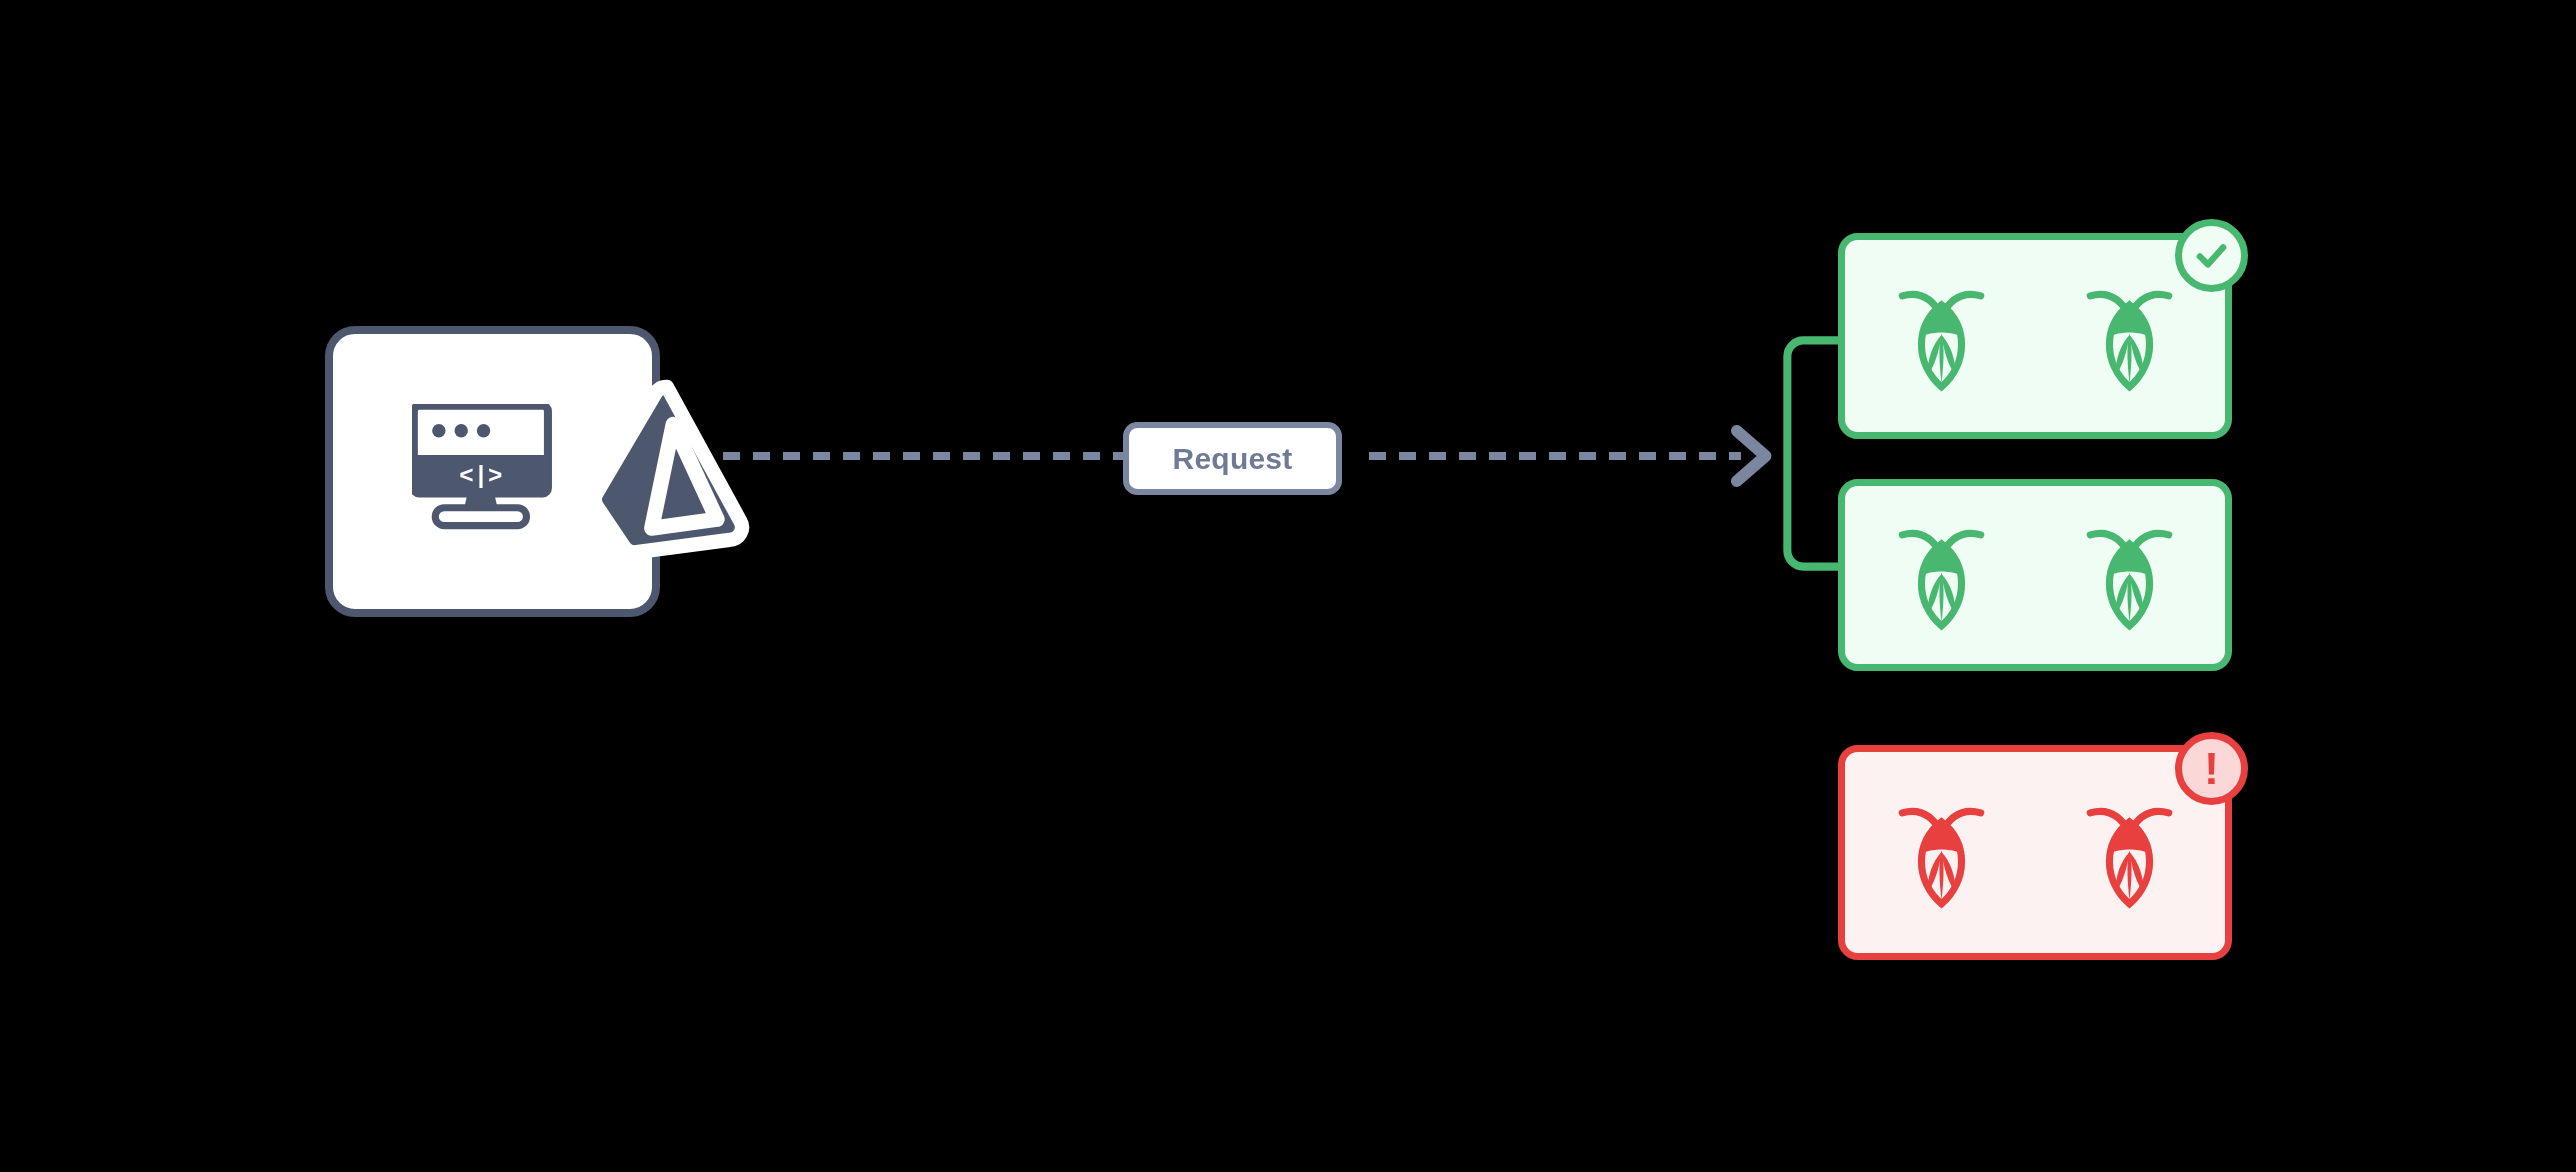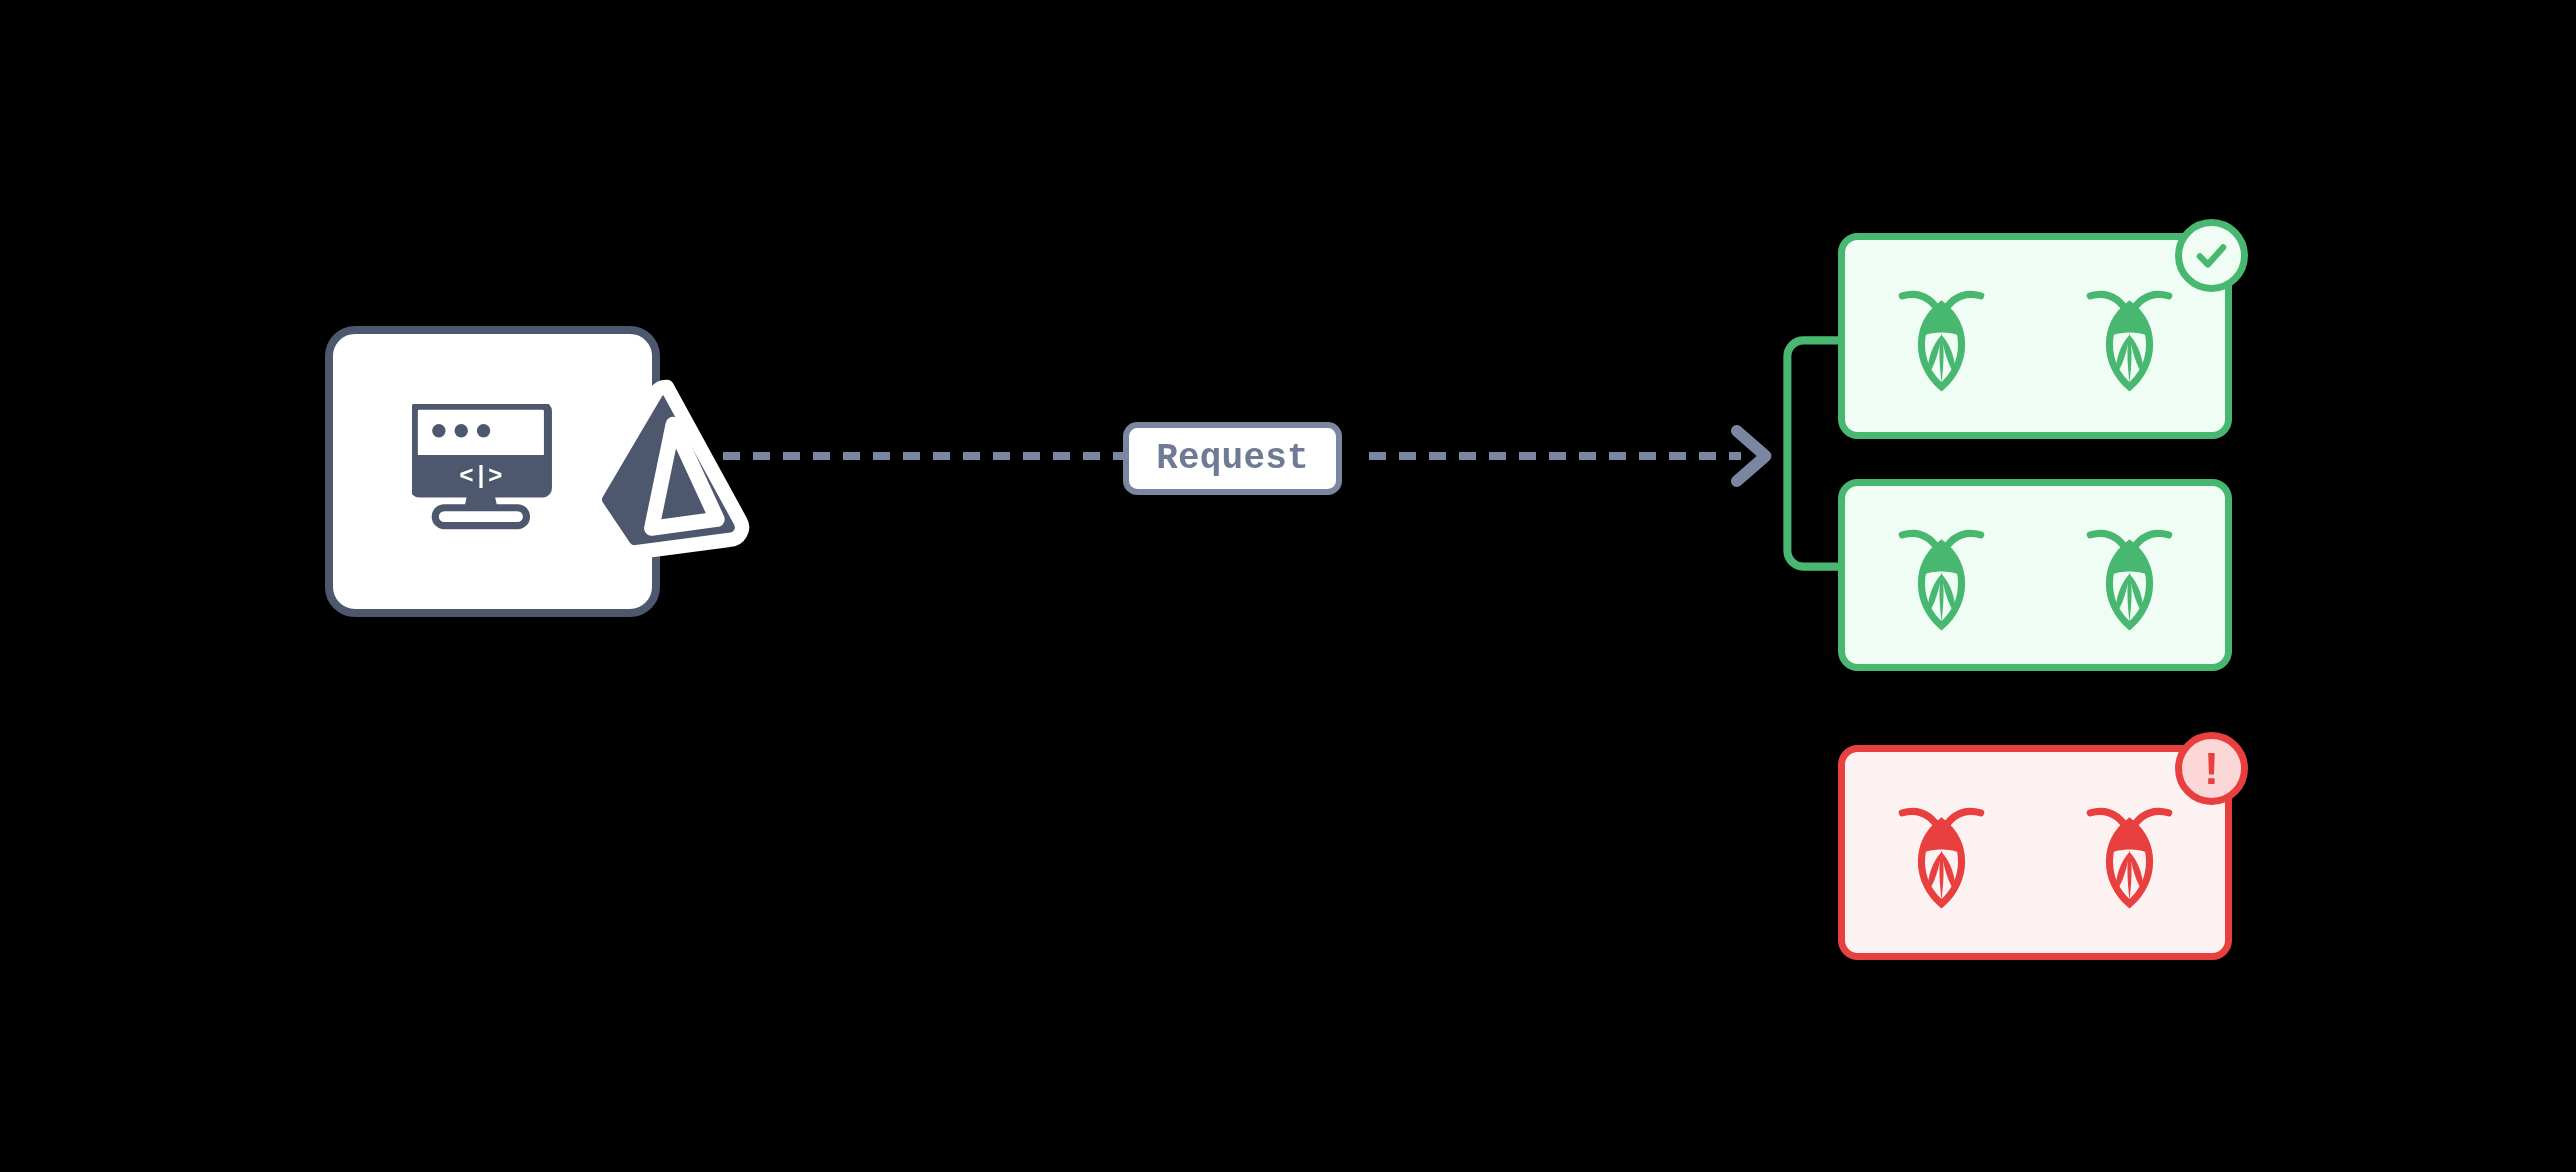--- a/index.html
+++ b/index.html
@@ -77,25 +77,25 @@
     height: 73px;
     background: #ffffff;
     border: 6.3px solid #7b86a0;
     border-radius: 14.3px;
     box-sizing: border-box;
     display: flex;
     align-items: center;
     justify-content: center;
   }
   .request-label {
-    font-size: 36px;
+    font-size: 30px;
     font-weight: bold;
     color: #6f7b95;
     letter-spacing: 0.2px;
-    font-family: Liberation Mono, monospace;
+    font-family: Liberation Sans, sans-serif;
   }
 
   
   .bracket {
     position: absolute;
     left: 1780px;
     top: 335px;
     width: 63px;
     height: 237px;
   }

